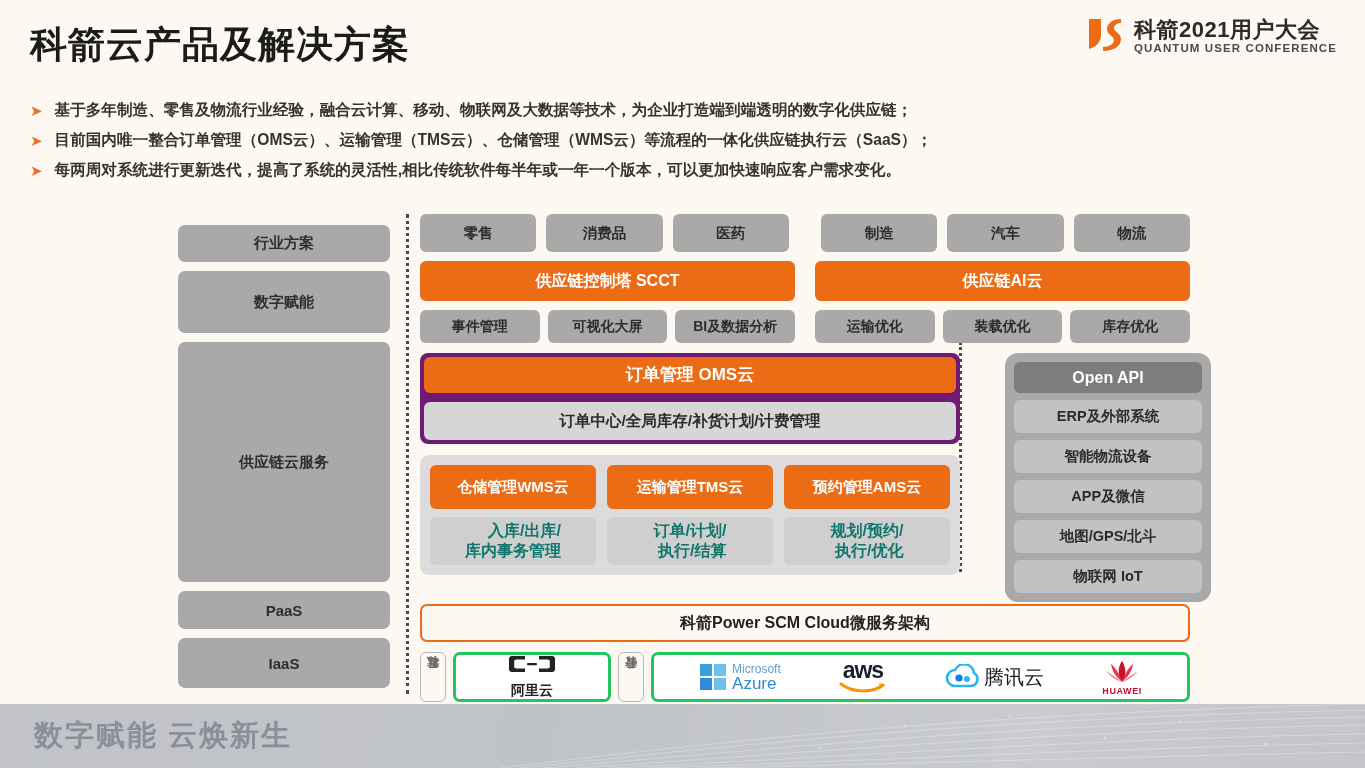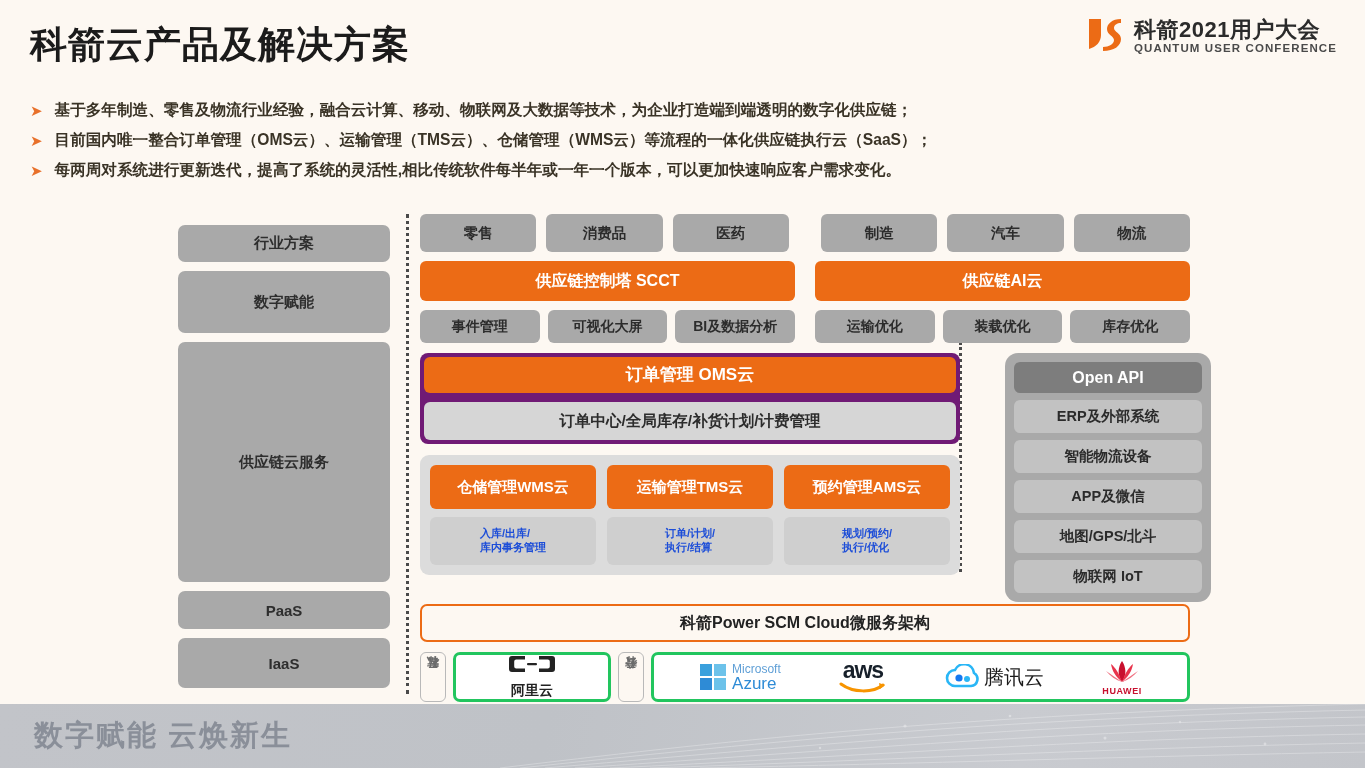--- a/index.html
+++ b/index.html
@@ -154,23 +154,23 @@
     display: flex; gap: 11px;
   }
   .wms-cell { flex: 1; display: flex; flex-direction: column; }
   .wms-head {
     height: 44px; font-size: 15px; font-weight: 800;
   }
   .wms-body {
     margin-top: 8px; height: 48px;
     background: #cfcfcf;
     border-radius: 6px;
-    color: #1d4ed8; font-size: 11px; font-weight: 800;
-    display: flex; align-items: center; justify-content: center;
-    text-align: left; line-height: 1.25;
+    color: #0f766e; font-size: 16px; font-weight: 800;
+    display: flex; align-items: center; justify-content: center;
+    text-align: right; line-height: 1.25;
   }
 
   .mid-right {
     position: absolute; left: 585px; top: 0;
     width: 206px;
     background: #a9a9a9;
     border-radius: 13px;
     padding: 9px;
   }
   .api-head {

